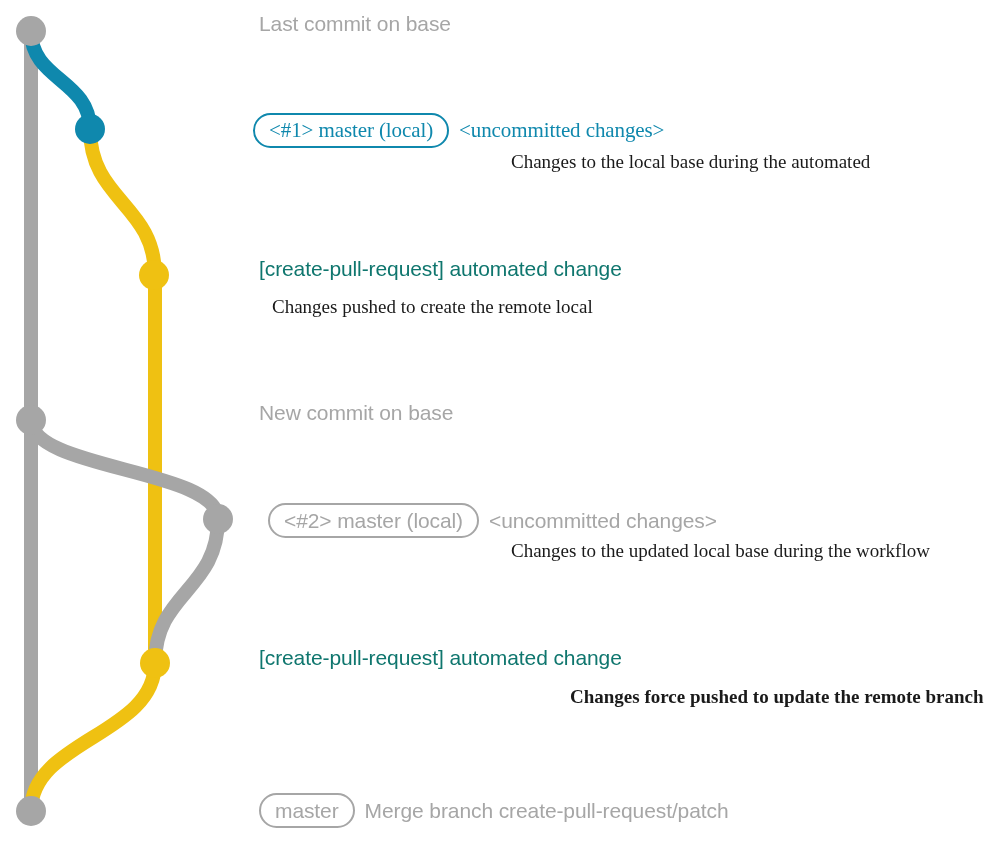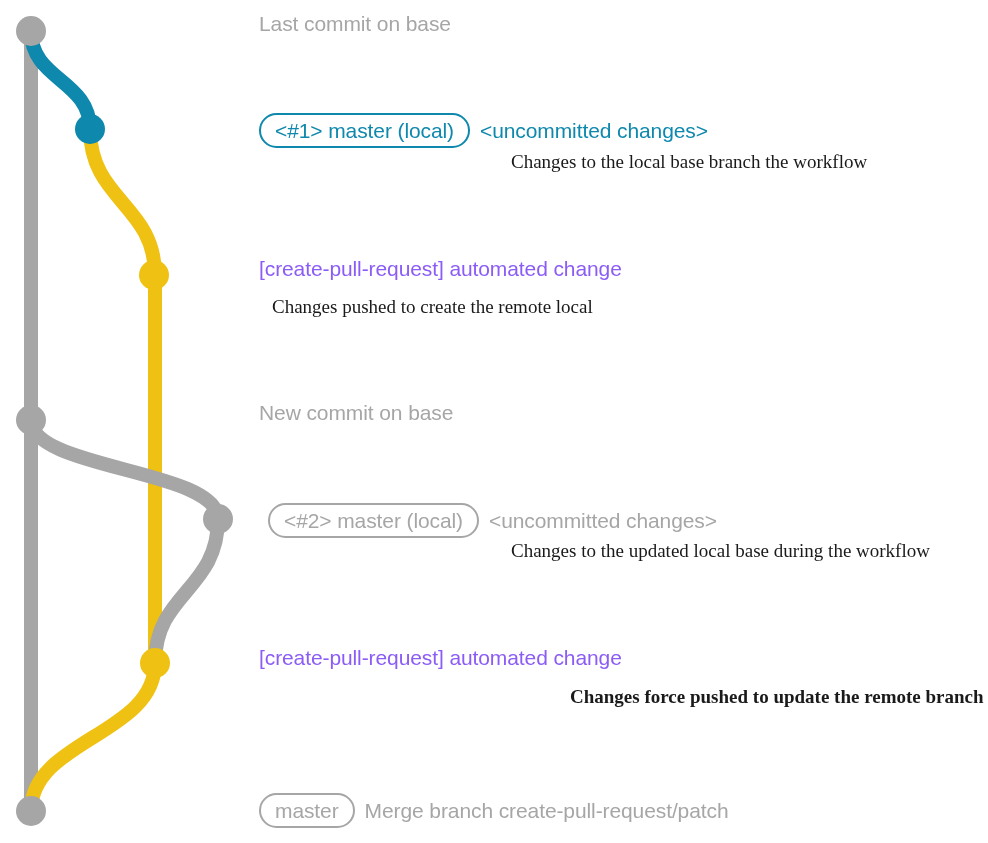--- a/index.html
+++ b/index.html
@@ -69,21 +69,21 @@
   .ref-pill.yellow { border-color: #efc112; color: #efc112; }
   .ref-pill.gray   { border-color: #a6a6a6; color: #a6a6a6; }
 
   .subject {
     font-size: 21px;
     line-height: 1;
     letter-spacing: -0.1px;
     color: #9a9a9a;
   }
   .subject.teal   { color: #0f88ad; }
-  .subject.yellow { color: #8b5cf6; }
+  .subject.yellow { color: #0f766e; }
   .subject.gray   { color: #a6a6a6; }
 
   .note {
     position: absolute;
     font-family: "Liberation Serif", serif;
     font-size: 19px;
     line-height: 1;
     color: #1a1a1a;
     white-space: nowrap;
   }
@@ -112,25 +112,25 @@
         <circle cx="218" cy="519" r="15" fill="#a6a6a6" id="node-local-2"></circle>
         <circle cx="155" cy="663" r="15" fill="#efc112" id="node-patch-2"></circle>
         <circle cx="31" cy="811" r="15" fill="#a6a6a6" id="node-base-merge"></circle>
       </g>
   </svg>
 
   <div id="labels-layer">
       <div class="commit-row" style="left: 259px; top: 13px;">
         <span class="subject gray">Last commit on base</span>
       </div>
-      <div class="commit-row" style="left: 259px; top: 113px;">
+      <div class="commit-row" style="left: 253px; top: 113px; font-family: Liberation Serif, serif;">
         <span class="ref-pill teal">&lt;#1&gt; master (local)</span>
         <span class="subject teal">&lt;uncommitted changes&gt;</span>
       </div>
-      <div class="note" style="left: 511px; top: 152px;">Changes to the local base branch the workflow</div>
+      <div class="note" style="left: 511px; top: 152px;">Changes to the local base during the automated</div>
       <div class="commit-row" style="left: 259px; top: 258px;">
         <span class="subject yellow">[create-pull-request] automated change</span>
       </div>
       <div class="note" style="left: 272px; top: 297px;">Changes pushed to create the remote local</div>
       <div class="commit-row" style="left: 259px; top: 402px;">
         <span class="subject gray">New commit on base</span>
       </div>
       <div class="commit-row" style="left: 268px; top: 503px;">
         <span class="ref-pill gray">&lt;#2&gt; master (local)</span>
         <span class="subject gray">&lt;uncommitted changes&gt;</span>

